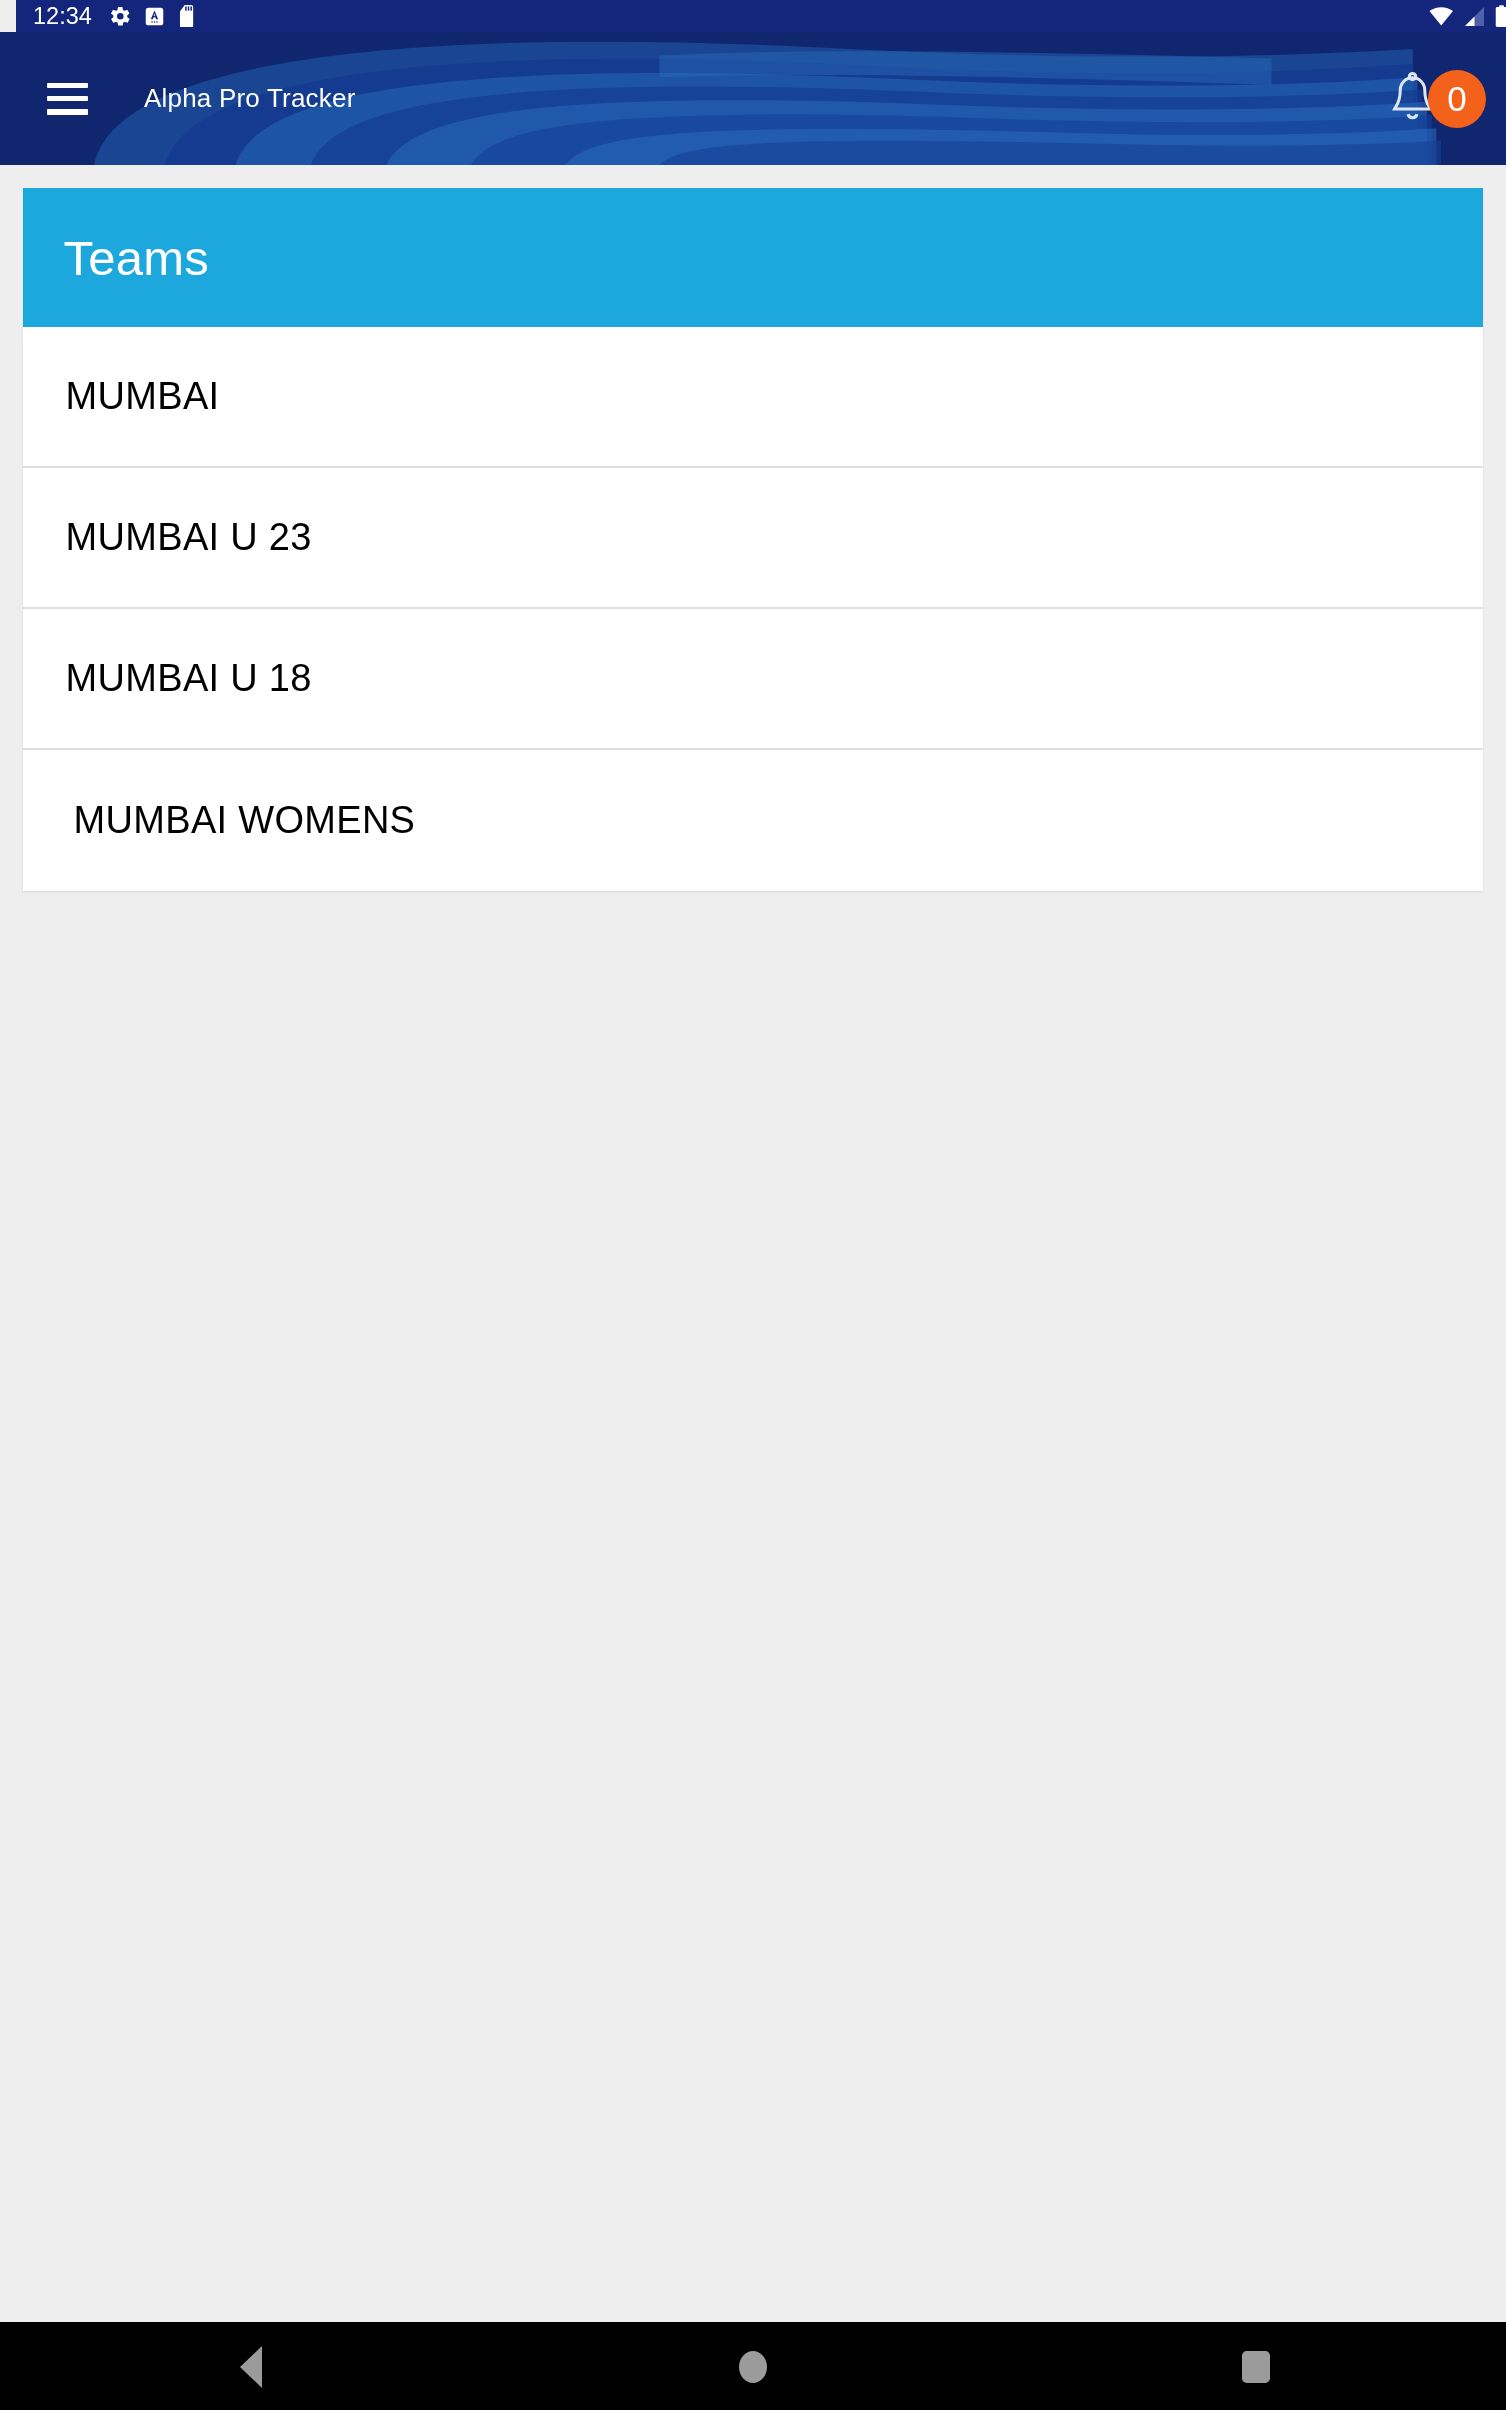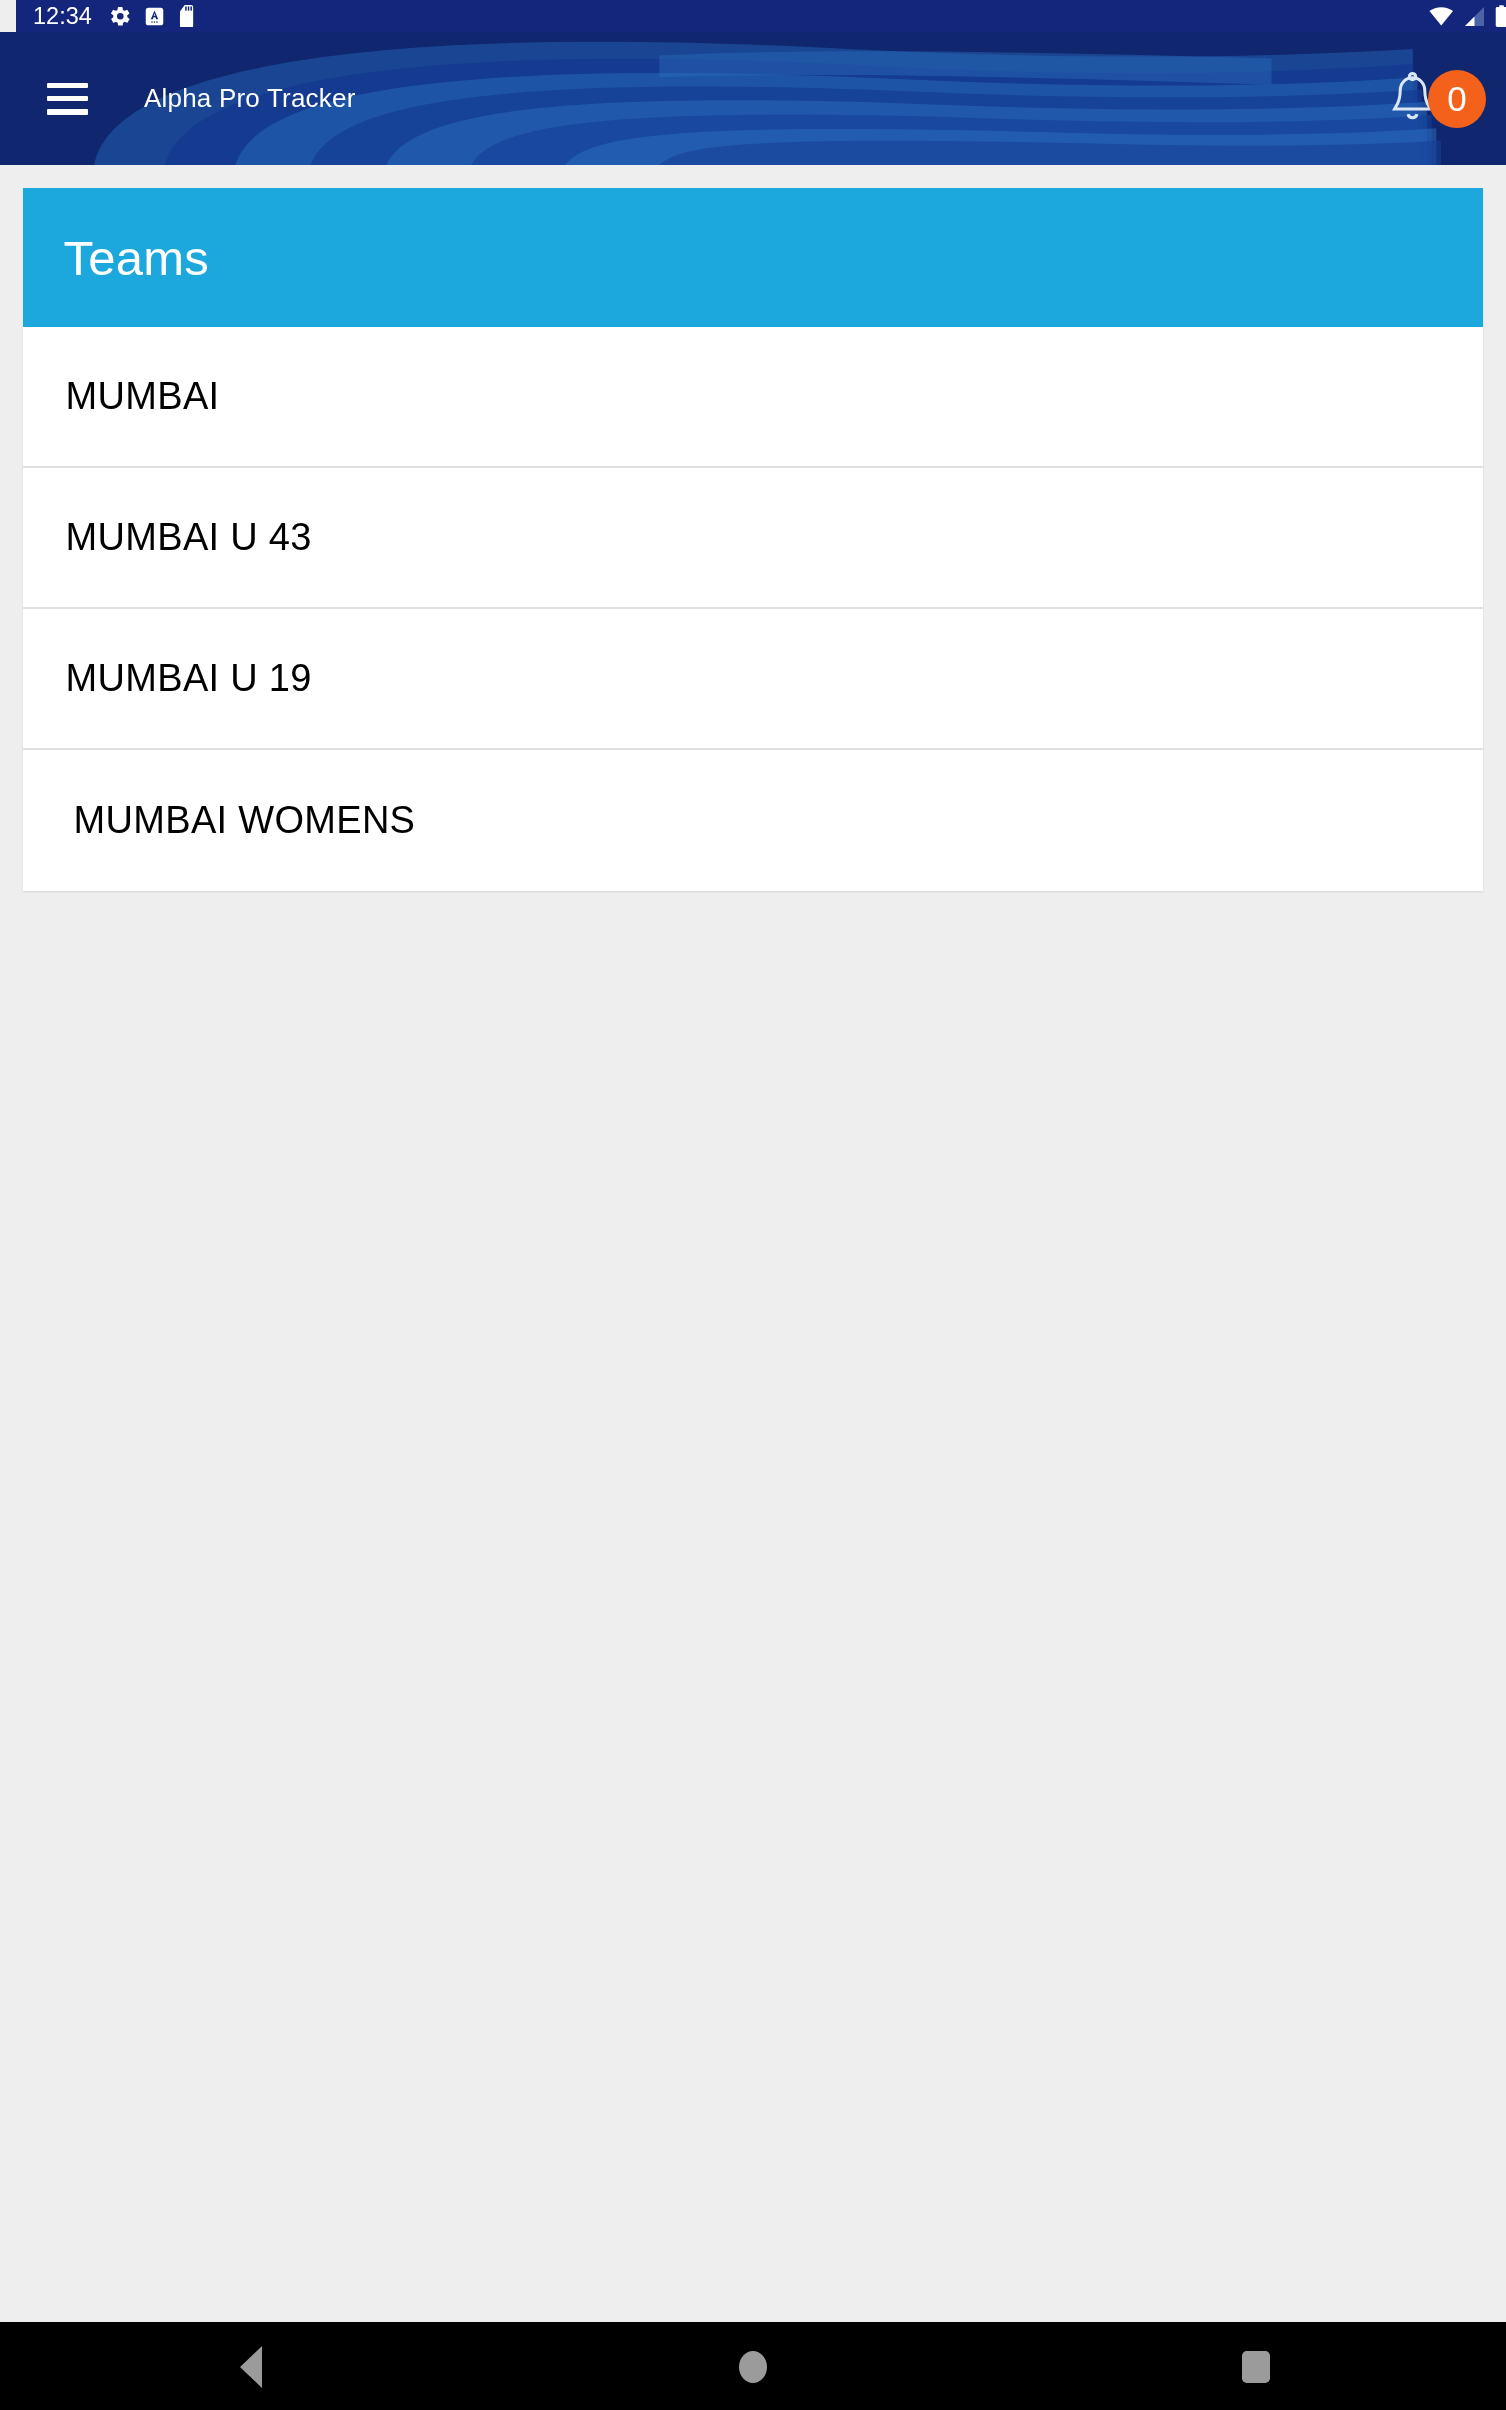--- a/index.html
+++ b/index.html
@@ -190,24 +190,24 @@
 
   <div class="card">
     <div class="card-header">
       <div class="card-header-title">Teams</div>
     </div>
     <div class="team-list">
       <div class="team-row">
         <span class="team-name">MUMBAI</span>
       </div>
       <div class="team-row">
-        <span class="team-name">MUMBAI U 43</span>
-      </div>
-      <div class="team-row">
-        <span class="team-name">MUMBAI U 19</span>
+        <span class="team-name">MUMBAI U 23</span>
+      </div>
+      <div class="team-row">
+        <span class="team-name">MUMBAI U 18</span>
       </div>
       <div class="team-row">
         <span class="team-name">MUMBAI WOMENS</span>
       </div>
     </div>
   </div>
 
   <div class="navbar">
     <div class="nav-btn">
       <div class="nav-back"></div>

